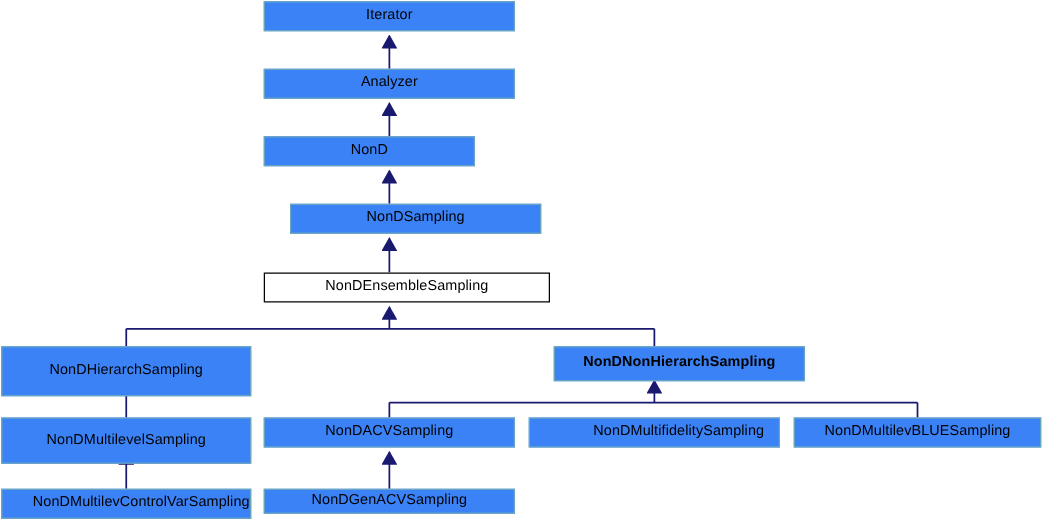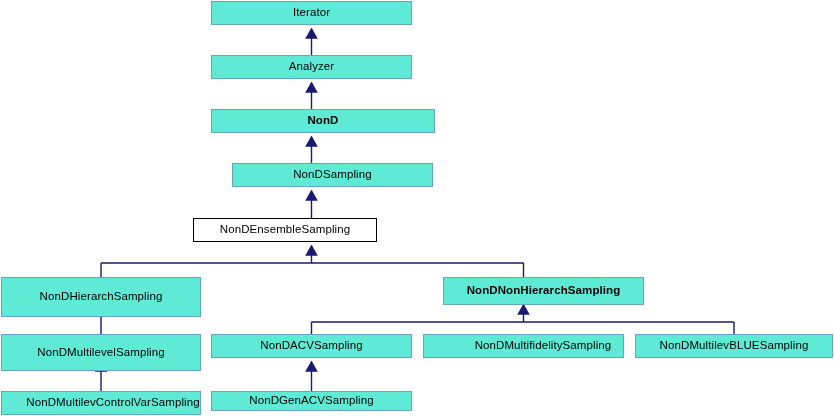--- a/index.html
+++ b/index.html
@@ -23,21 +23,21 @@
     left: 0;
     top: 0;
     width: 834px;
     height: 416px;
     pointer-events: none;
   }
   .node {
     position: absolute;
     box-sizing: border-box;
     border: 1px solid #68a5c0;
-    background: #5eead4;
+    background: #3b82f6;
     color: #000000;
     font-size: 11.5px;
     line-height: 1;
     display: flex;
     align-items: center;
     justify-content: center;
     white-space: nowrap;
     letter-spacing: 0.1px;
   }
   .node.current {
@@ -69,23 +69,23 @@
         <line x1="311.5" y1="322" x2="734" y2="322"></line>
         <line x1="311.5" y1="322" x2="311.5" y2="334"></line>
         <line x1="734" y1="322" x2="734" y2="334"></line>
         <line x1="101" y1="391" x2="101" y2="362" marker-end="url(#uparrow)"></line>
         <line x1="311.5" y1="391" x2="311.5" y2="362" marker-end="url(#uparrow)"></line>
       </g>
   </svg>
   <div id="nodes">
       <div class="node" style="left: 211px; top: 1px; width: 201px; height: 24px;">Iterator</div>
       <div class="node" style="left: 211px; top: 55px; width: 201px; height: 24px;">Analyzer</div>
-      <div class="node" style="left: 211px; top: 109px; width: 224px; height: 24px; font-weight: bold;">NonD</div>
+      <div class="node" style="left: 211px; top: 109px; width: 169px; height: 24px;">NonD</div>
       <div class="node" style="left: 211px; top: 163px; width: 201px; height: 24px; margin-left: 21px;">NonDSampling</div>
-      <div class="node current" style="left: 193px; top: 218px; width: 184px; height: 24px;">NonDEnsembleSampling</div>
+      <div class="node current" style="left: 211px; top: 218px; width: 229px; height: 24px;">NonDEnsembleSampling</div>
       <div class="node" style="left: 1px; top: 277px; width: 200px; height: 40px;">NonDHierarchSampling</div>
       <div class="node" style="left: 443px; top: 277px; width: 201px; height: 28px; font-weight: bold;">NonDNonHierarchSampling</div>
       <div class="node" style="left: 1px; top: 334px; width: 200px; height: 37px; text-align: center;">NonDMultilevelSampling</div>
       <div class="node" style="left: 211px; top: 334px; width: 201px; height: 24px;">NonDACVSampling</div>
       <div class="node" style="left: 423px; top: 334px; width: 201px; height: 24px; padding-left: 39px;">NonDMultifidelitySampling</div>
       <div class="node" style="left: 635px; top: 334px; width: 198px; height: 24px;">NonDMultilevBLUESampling</div>
       <div class="node" style="left: 1px; top: 391px; width: 200px; height: 24px; padding-left: 24px;">NonDMultilevControlVarSampling</div>
       <div class="node" style="left: 211px; top: 391px; width: 201px; height: 20px;">NonDGenACVSampling</div>
     </div>
 </div>

